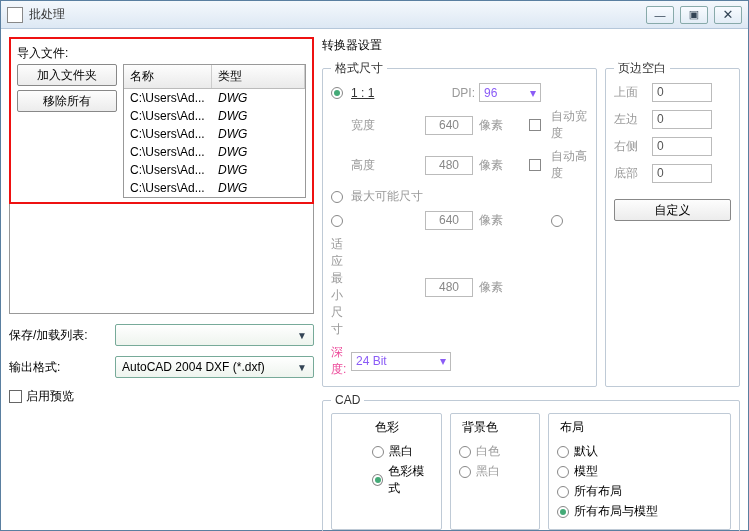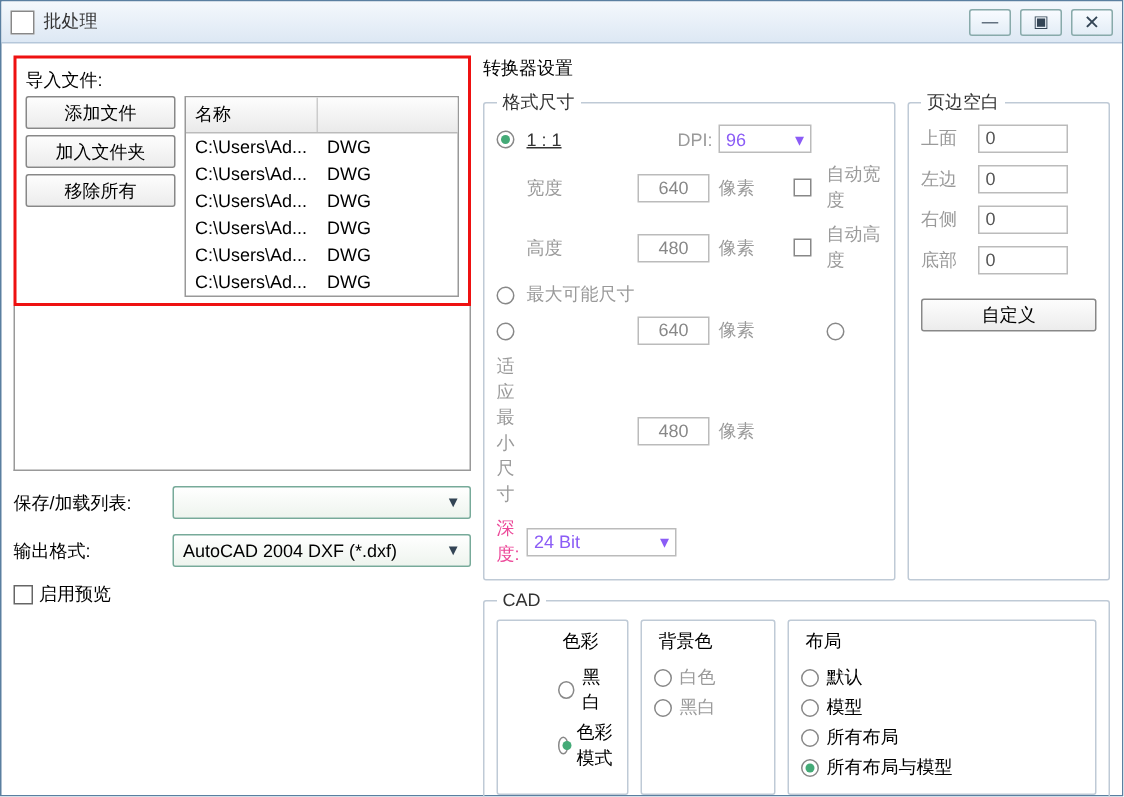--- a/index.html
+++ b/index.html
@@ -22,21 +22,21 @@
 .import-btns { display: flex; flex-direction: column; gap: 4px; width: 100px; }
 .btn { height: 22px; border: 1px solid #888; background: linear-gradient(#fdfdfd,#ececec); text-align:center; line-height:20px; border-radius:2px; }
 .file-list { flex:1; border: 1px solid #999; background:#fff; }
 .file-header { display:flex; background: linear-gradient(#fdfdfd,#eaeaea); border-bottom:1px solid #bbb; }
 .file-header .col { padding:3px 6px; border-right:1px solid #ccc; }
 .col-name { width: 88px; }
 .col-type { flex:1; }
 .file-rows { }
 .file-row { display:flex; }
 .file-row .cell { padding:2px 6px; white-space:nowrap; overflow:hidden; text-overflow: ellipsis; }
-.cn { width:88px; } .ct { flex:1; }
+.cn { width:88px; } .ct { flex:1;font-style:italic; }
 
 .list-pad { border:1px solid #999; border-top:none; height: 110px; background:#fff; }
 
 .form-row { display:flex; align-items:center; margin-top:10px; gap:6px; }
 .form-row label { width: 100px; }
 .combo { flex:1; height:22px; border:1px solid #7a9; background:linear-gradient(#fff,#eef4ee); display:flex; align-items:center; padding:0 6px; justify-content:space-between; border-radius:2px;}
 .combo .arrow { font-size:10px; color:#345; }
 
 .chk { display:flex; align-items:center; gap:4px; margin-top:10px; }
 .chk .box { width:13px; height:13px; border:1px solid #666; background:#fff; }
@@ -57,21 +57,21 @@
 .radio-dot { width:12px; height:12px; border:1px solid #888; border-radius:50%; background:#fff; display:inline-block; position:relative;}
 .radio-dot.sel::after { content:""; position:absolute; width:6px; height:6px; background:#4a7; border-radius:50%; top:2px; left:2px;}
 .chkbox { width:12px; height:12px; border:1px solid #888; background:#fff; display:inline-block;}
 .marginrow { display:flex; align-items:center; gap:8px; margin-bottom:8px; color:#9a9a9a;}
 .marginrow .minp { width:60px; height:19px; border:1px solid #bbb; background:#fff; text-align:left; padding:0 4px; line-height:17px; color:#555;}
 .custom-btn { width:100%; height:22px; margin-top:16px;}
 
 .fs-cad { }
 .cad-grid { display:flex; gap:8px; }
 .cad-col { border:1px solid #bfcad6; border-radius:2px; padding:6px 8px; }
-.cad-col.c1 { width:88px;padding-left:40px; } .cad-col.c2 { width:90px; } .cad-col.c3 { flex:1; }
+.cad-col.c1 { width:111px;padding-left:40px; } .cad-col.c2 { width:90px; } .cad-col.c3 { flex:1; }
 .cad-col .mini-legend { margin:-13px 0 4px 0; background:#fff; display:inline-block; padding:0 3px;}
 .rrow { display:flex; align-items:center; gap:5px; margin:3px 0;}
 .rrow.dis { color:#9a9a9a; }
 .sub2 { display:flex; gap:8px; margin-top:6px;}
 .subbox { border:1px solid #bfcad6; border-radius:2px; padding:6px 8px; }
 .subbox.s1 { width:105px;} .subbox.s2 { width:90px; }
 </style>
 </head>
 <body>
 
@@ -86,27 +86,27 @@
     </div>
   </div>
 
   <div class="content">
 
     <div class="leftpanel">
       <div class="import-area">
         <div class="import-label">导入文件:</div>
         <div class="import-row">
           <div class="import-btns">
-            <div class="btn">添加文件</div>
             <div class="btn">加入文件夹</div>
             <div class="btn">移除所有</div>
           </div>
           <div class="file-list" style="width:178px;">
             <div class="file-header">
               <div class="col col-name">名称</div>
+              <div class="col col-type">类型</div>
             </div>
             <div class="file-rows">
               <div class="file-row">
                   <div class="cell cn">C:\Users\Ad...</div>
                   <div class="cell ct">DWG</div>
                 </div>
               <div class="file-row">
                   <div class="cell cn">C:\Users\Ad...</div>
                   <div class="cell ct">DWG</div>
                 </div>

